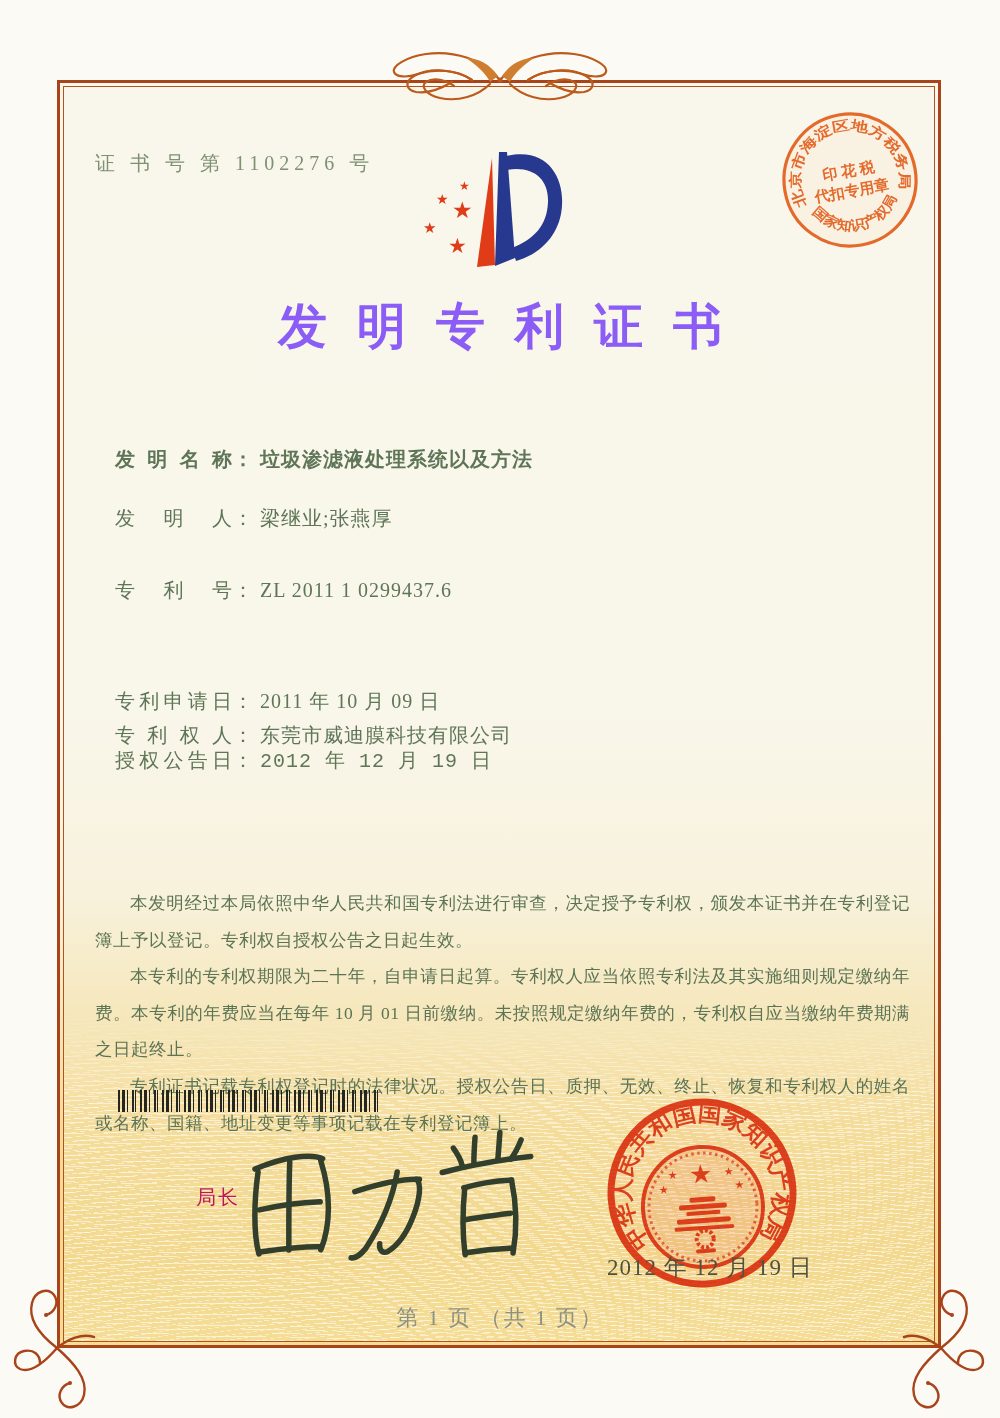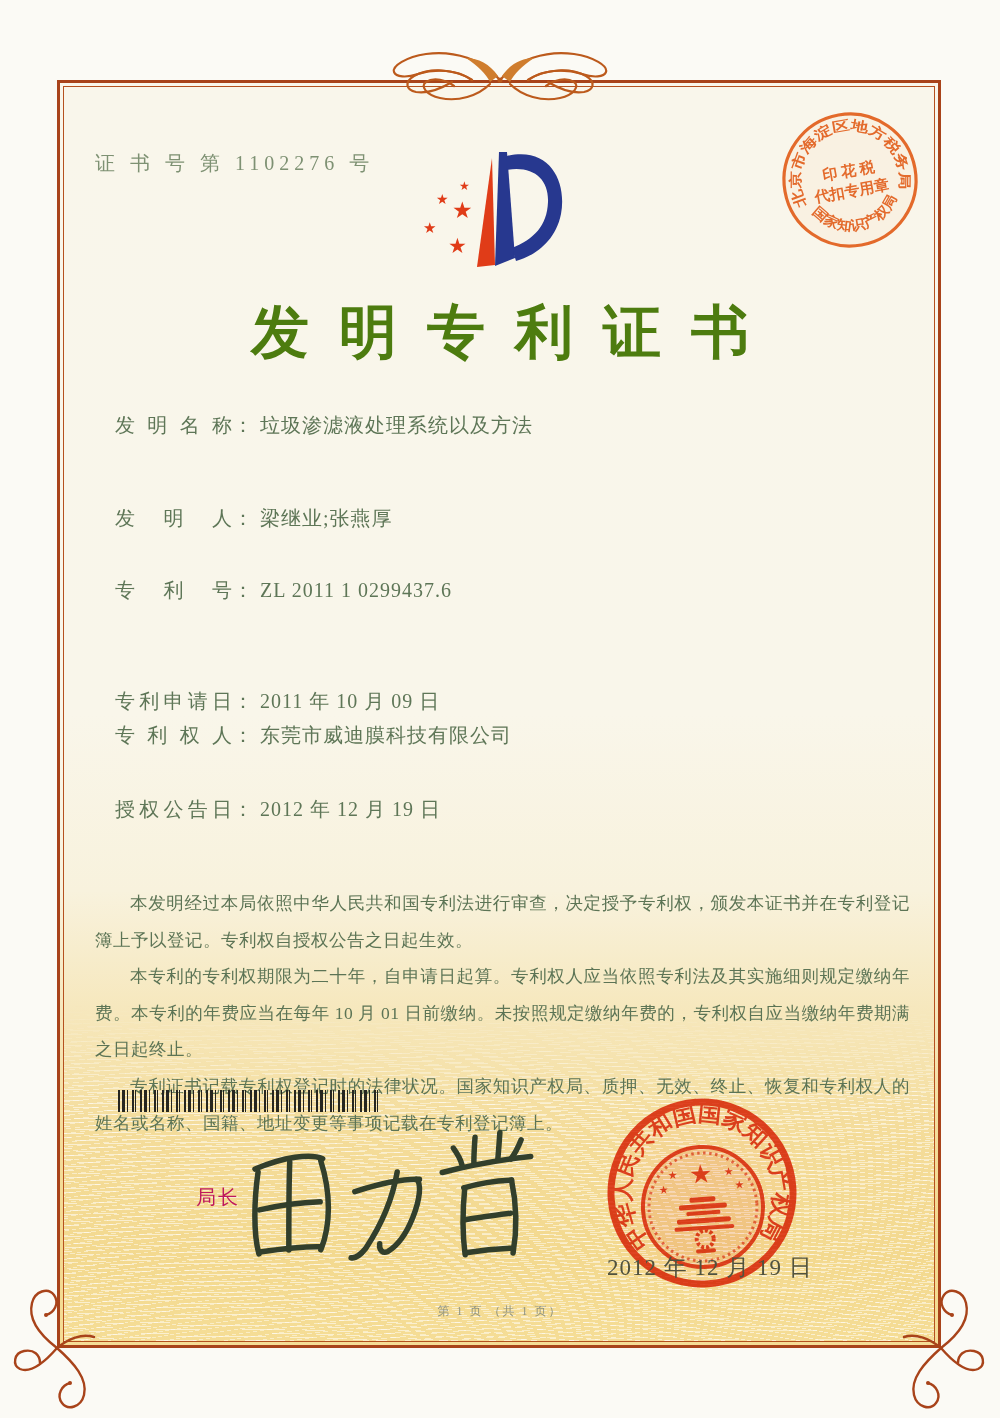--- a/index.html
+++ b/index.html
@@ -29,21 +29,21 @@
         rgba(255,253,244,0) 0 13px, rgba(255,253,244,.5) 13px 15px);
     -webkit-mask:linear-gradient(180deg,transparent 0,#000 30%);
     mask:linear-gradient(180deg,transparent 0,#000 30%);
   }
   
   .cert-no{
     left:95px;top:150px;font-size:20px;letter-spacing:5px;color:#7e9173;
   }
   .title{
     left:0;right:0;top:294px;text-align:center;
-    font-size:58px;font-weight:700;color:#4d7c0f;
+    font-size:49px;font-weight:700;color:#8b5cf6;
     letter-spacing:30px;text-indent:30px;
   }
   
   .f-row{position:absolute;left:115px;font-size:20px;color:#5e7657;letter-spacing:1px;white-space:nowrap;}
   .f-label{display:inline-block;width:118px;text-align:justify;text-align-last:justify;vertical-align:bottom;}
   .f-colon{margin-right:6px;}
   
   .body-text{
     left:95px;top:885px;width:815px;font-size:17.5px;line-height:36.6px;
     color:#5c7455;letter-spacing:.5px;text-align:justify;
@@ -54,21 +54,21 @@
     left:118px;top:1090px;width:262px;height:22px;
     background:repeating-linear-gradient(90deg,
       #262620 0 2px, transparent 2px 4px,
       #262620 4px 7px, transparent 7px 9px,
       #262620 9px 10px, transparent 10px 14px,
       #262620 14px 16px, transparent 16px 17px,
       #262620 17px 18px, transparent 18px 22px);
   }
   .sig-role{left:196px;top:1184px;font-size:20px;color:#be185d;letter-spacing:2px;}
   .seal-date{left:607px;top:1252px;font-size:23px;color:#50523e;letter-spacing:1px;z-index:5;}
-  .page-footer{left:0;right:0;top:1303px;text-align:center;font-size:12px;color:#8c9180;letter-spacing:2px;}
+  .page-footer{left:0;right:0;top:1303px;text-align:center;font-size:22px;color:#8c9180;letter-spacing:2px;}
   .sr{position:absolute;width:1px;height:1px;overflow:hidden;clip-path:inset(50%);}
   svg text{font-family:"Liberation Serif","DejaVu Serif",serif;}
 </style>
 </head>
 <body>
 
 <div class="frame">
   <div class="gold-waves"></div>
 </div>
 
@@ -134,43 +134,43 @@
   <path id="taxBottom" d="M -43 25.5 A 50 50 0 0 0 43 25.5" fill="none"></path>
   <text font-size="13.5" font-weight="700" fill="#e8611c">
     <textPath href="#taxBottom" startOffset="0" textLength="103" lengthAdjust="spacingAndGlyphs">国家知识产权局</textPath>
   </text>
   <text x="0" y="-4" text-anchor="middle" font-size="15" font-weight="700" fill="#e8611c">印 花 税</text>
   <text x="0" y="16" text-anchor="middle" font-size="15" font-weight="700" fill="#e8611c">代扣专用章</text>
 </svg>
 
 <div class="abs title">发明专利证书</div>
 
-<div class="f-row" style="top:412px;">
+<div class="f-row" style="top:446px;font-weight:bold;">
   <span class="f-label">发明名称</span><span class="f-colon">：</span><span>垃圾渗滤液处理系统以及方法</span>
 </div>
 <div class="f-row" style="top:505px;">
   <span class="f-label">发明人</span><span class="f-colon">：</span><span>梁继业;张燕厚</span>
 </div>
 <div class="f-row" style="top:577px;">
   <span class="f-label">专利号</span><span class="f-colon">：</span><span>ZL 2011 1 0299437.6</span>
 </div>
 <div class="f-row" style="top:664px;margin-top:24px;">
   <span class="f-label">专利申请日</span><span class="f-colon">：</span><span>2011 年 10 月 09 日</span>
 </div>
 <div class="f-row" style="top:722px;font-family:Liberation Mono, monospace;">
   <span class="f-label">专利权人</span><span class="f-colon">：</span><span>东莞市威迪膜科技有限公司</span>
 </div>
-<div class="f-row" style="top:796px;">
+<div class="f-row" style="top:747px;font-family:Liberation Mono, monospace;">
   <span class="f-label">授权公告日</span><span class="f-colon">：</span><span>2012 年 12 月 19 日</span>
 </div>
 
 <div class="abs body-text">
   <p>本发明经过本局依照中华人民共和国专利法进行审查，决定授予专利权，颁发本证书并在专利登记簿上予以登记。专利权自授权公告之日起生效。</p>
   <p>本专利的专利权期限为二十年，自申请日起算。专利权人应当依照专利法及其实施细则规定缴纳年费。本专利的年费应当在每年 10 月 01 日前缴纳。未按照规定缴纳年费的，专利权自应当缴纳年费期满之日起终止。</p>
-  <p>专利证书记载专利权登记时的法律状况。国家知识产权局、质押、无效、终止、恢复和专利权人的姓名或名称、国籍、地址变更等事项记载在专利登记簿上。</p>
+  <p>专利证书记载专利权登记时的法律状况。授权公告日、质押、无效、终止、恢复和专利权人的姓名或名称、国籍、地址变更等事项记载在专利登记簿上。</p>
 </div>
 
 <div class="abs barcode"></div>
 
 <div class="abs sig-role">局长</div>
 <span class="sr">田力普</span>
 <svg class="abs" style="left:235px;top:1118px;transform:rotate(-2deg);" width="330" height="155" viewBox="235 1118 330 155">
   <g stroke="#323f2c" stroke-width="5.5" fill="none" stroke-linecap="round" stroke-linejoin="round">
     <path d="M259,1167 C254,1195 252,1228 257,1249"></path>
     <path d="M256,1164 C285,1153 312,1150 324,1156"></path>

